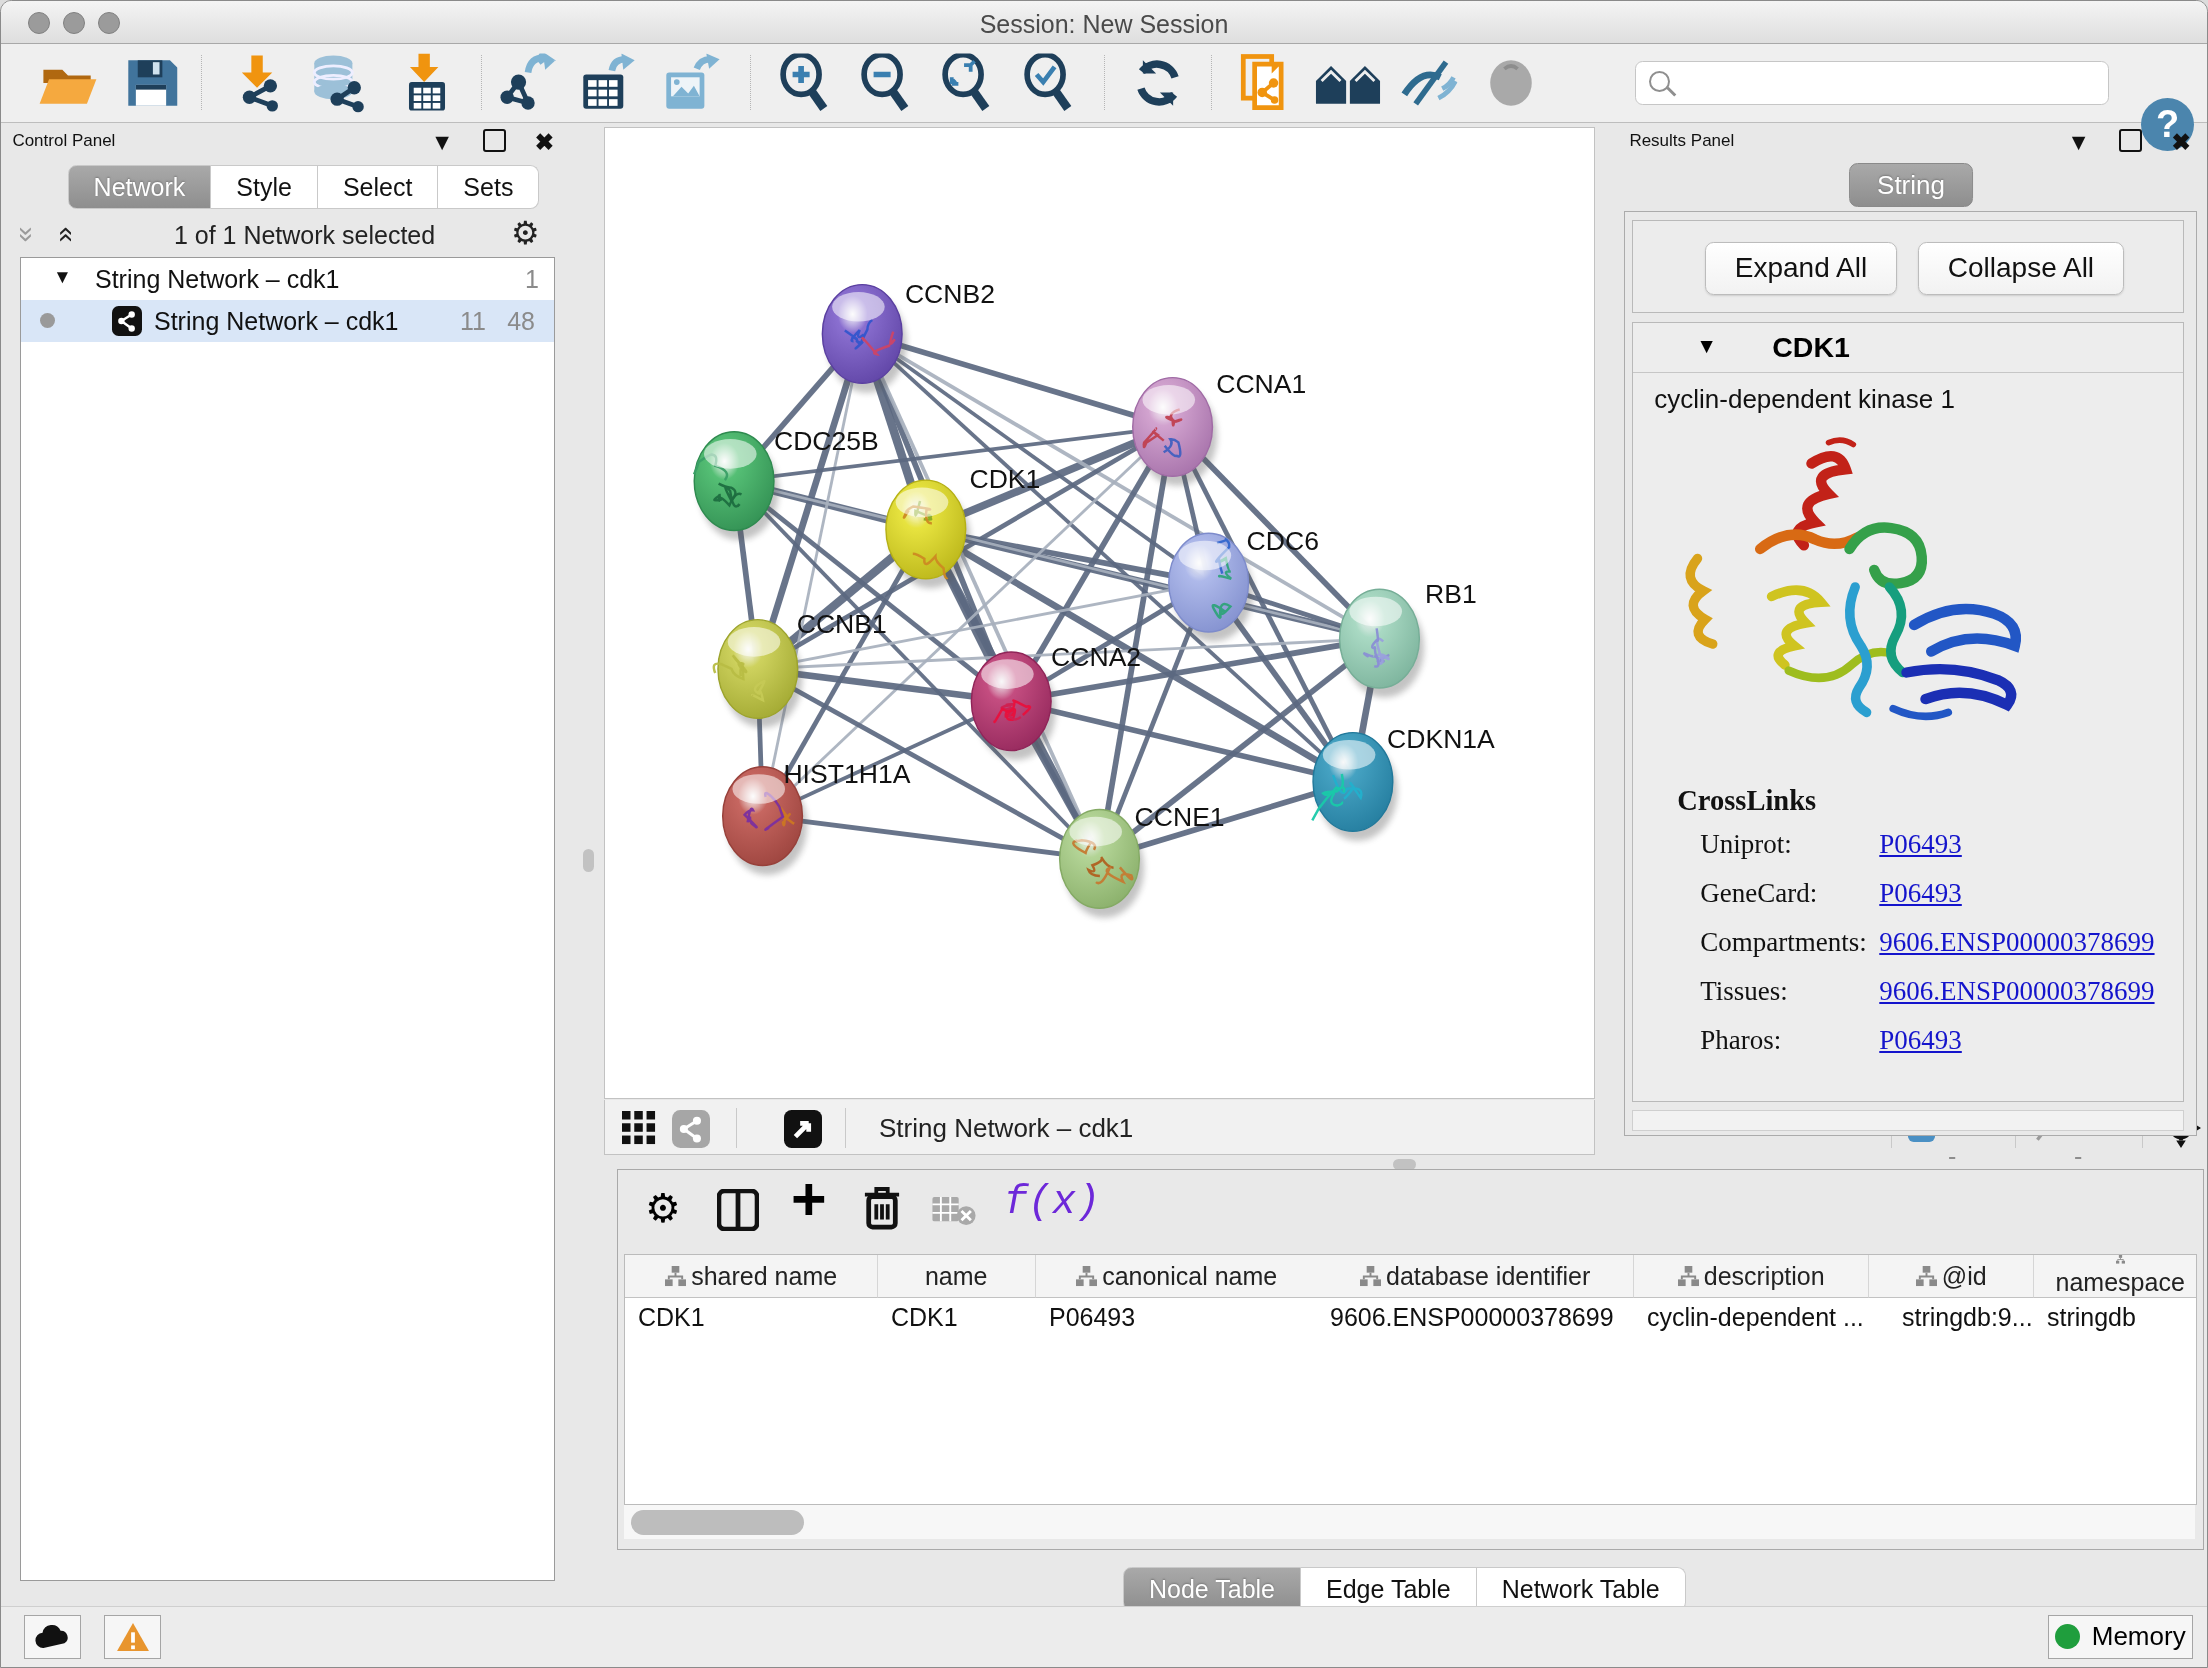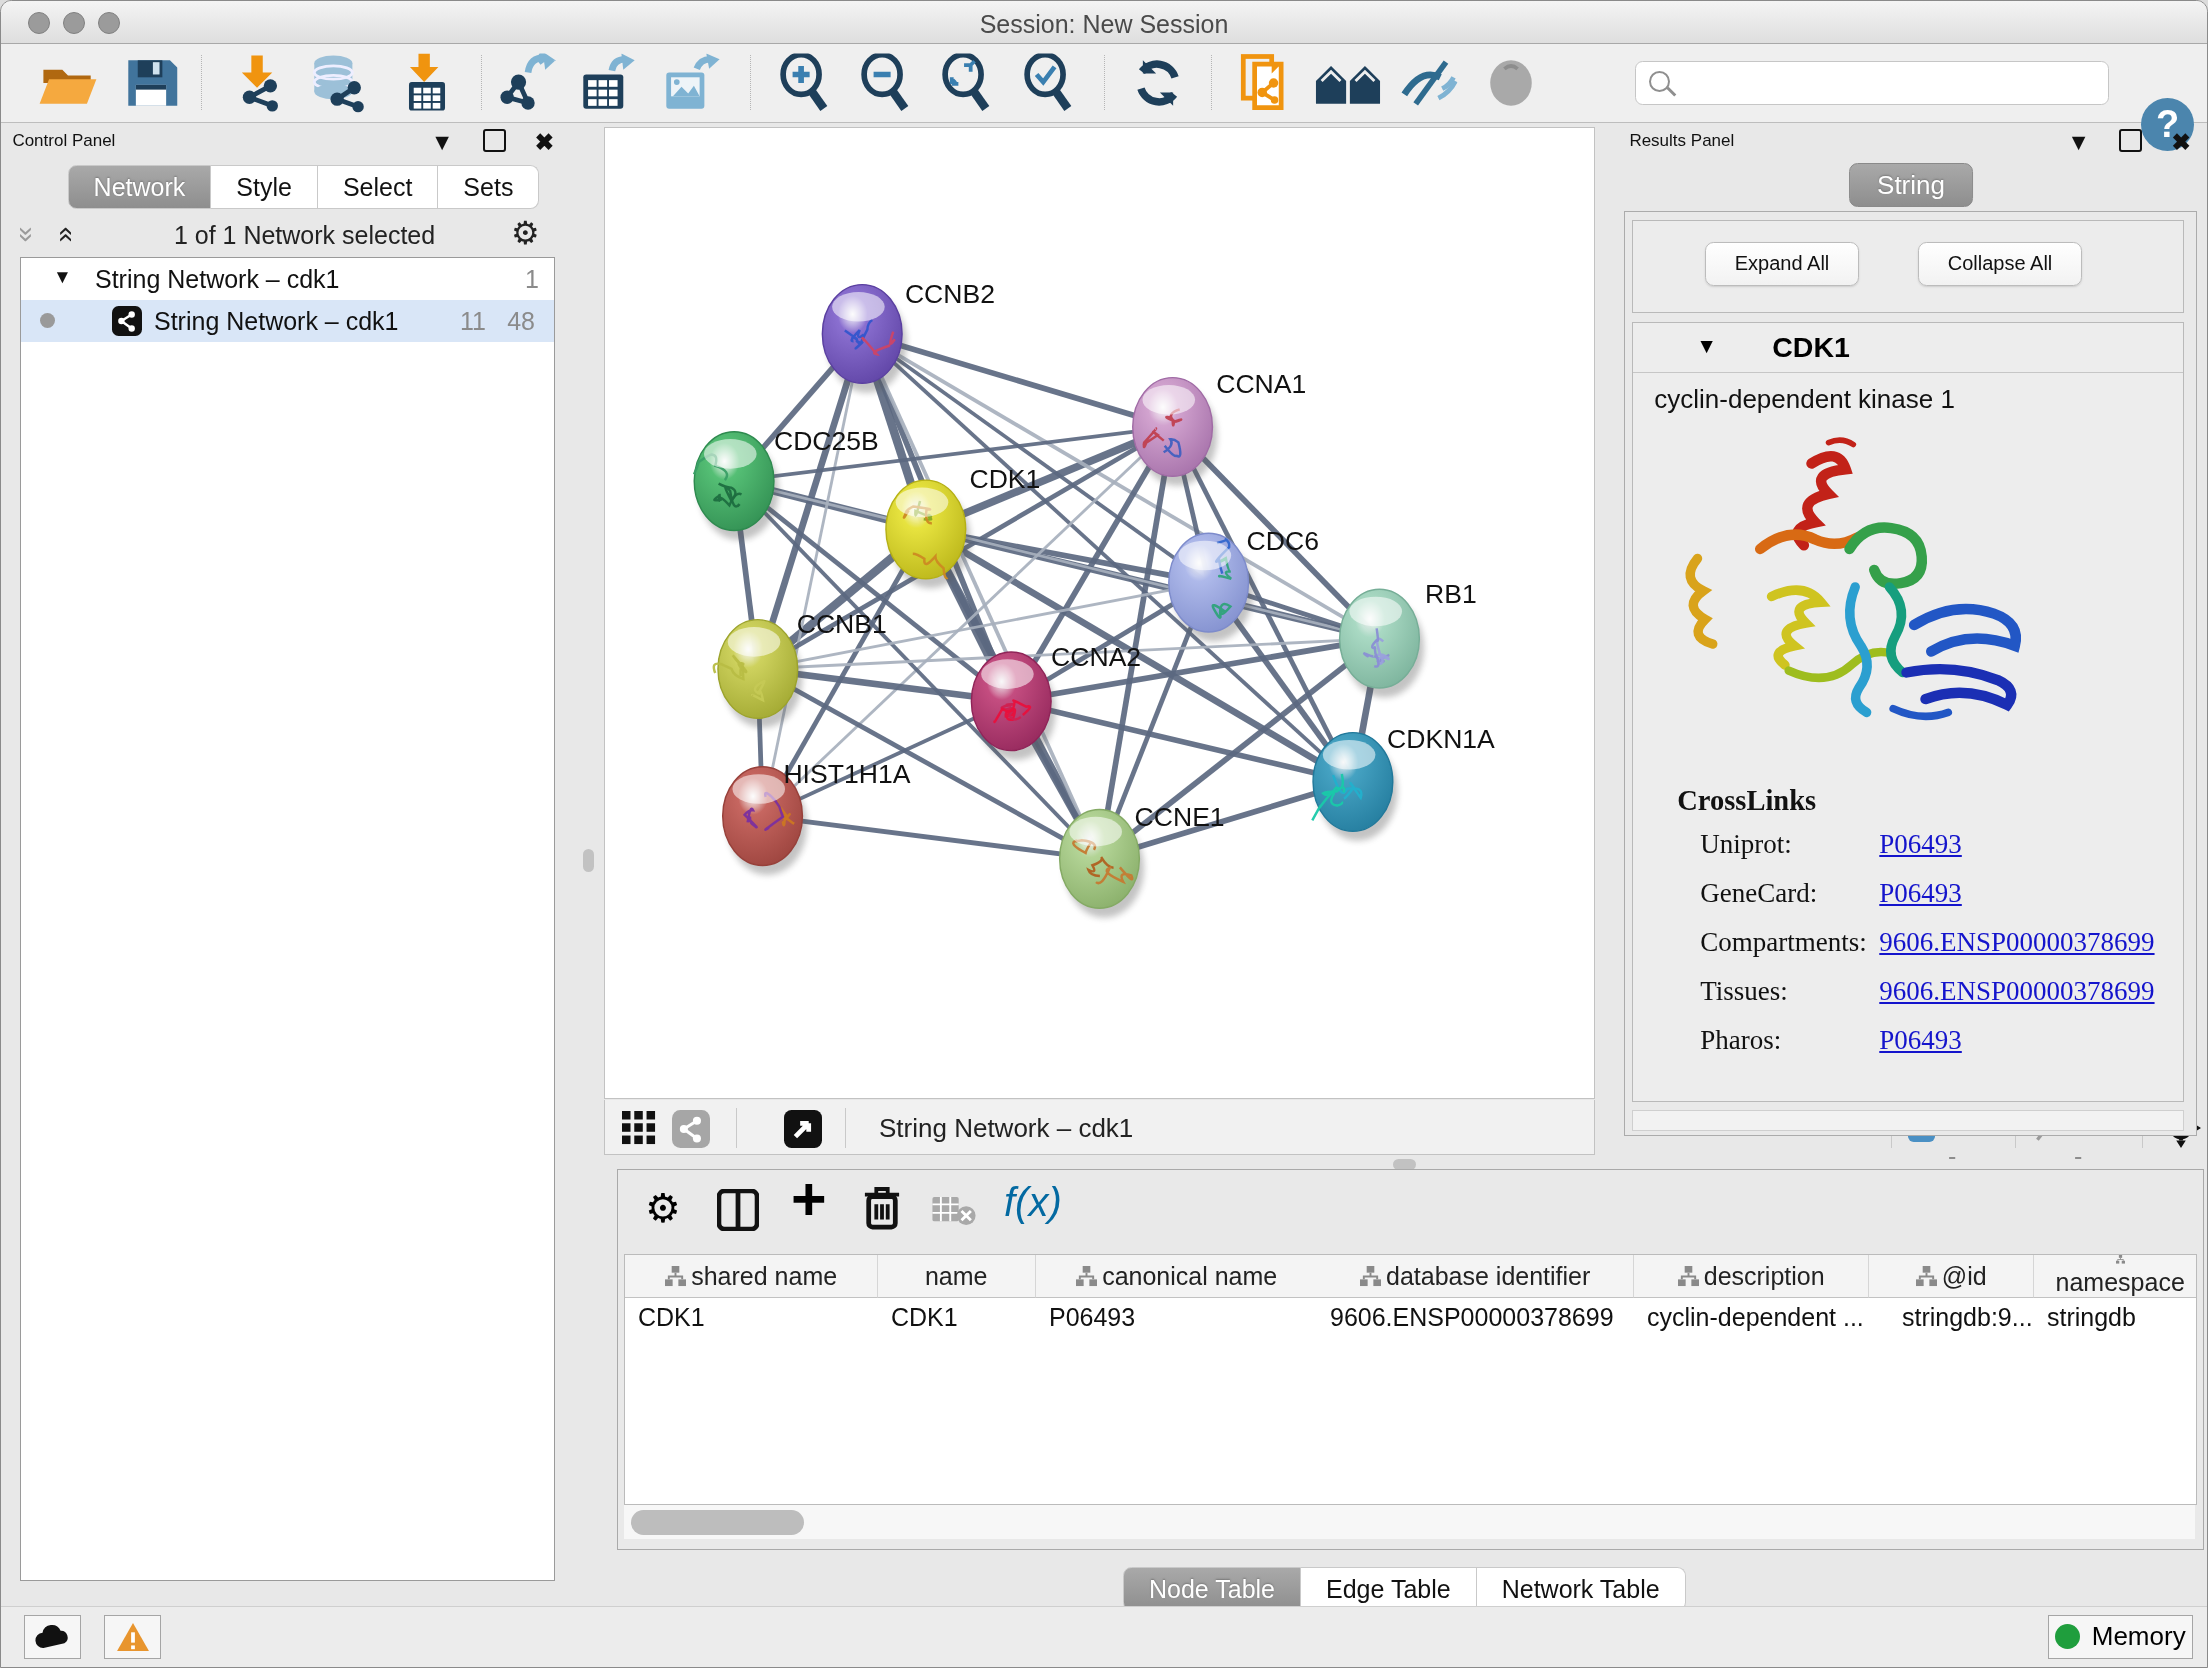--- a/index.html
+++ b/index.html
@@ -50,21 +50,21 @@
   #nt-title{position:absolute;left:274px;top:13.3px;font-size:26px;color:#222;}
   .nt-num{position:absolute;top:13.3px;font-size:25px;color:#8d8d8d;}
   #nt-check{position:absolute;left:1303px;top:15px;width:27px;height:27px;background:#4a90c4;border-radius:5.7px;
             color:#fff;font-size:21px;text-align:center;line-height:27px;}
   
   #results-panel{position:absolute;left:1617px;top:126px;width:586px;height:1027px;}
   #rp-box{position:absolute;left:5.7px;top:84px;width:571px;height:923px;background:#e9e9e9;
           border:1.9px solid #ababab;}
   .rp-sub{position:absolute;left:7.6px;width:550px;background:#ececec;border:1.9px solid #b9b9b9;}
   .btn{display:inline-block;background:linear-gradient(#ffffff,#f2f2f2);border:1px solid #bcbcbc;
-       border-radius:8.6px;font-size:20px;color:#111;padding:9.5px 28.5px;cursor:pointer;box-shadow:0 1px 1.9px #ccc;}
+       border-radius:8.6px;font-size:28px;color:#111;padding:9.5px 28.5px;cursor:pointer;box-shadow:0 1px 1.9px #ccc;}
   #gene-desc{font-size:26px;color:#111;}
   .xl{font-family:"Liberation Serif",serif;font-size:27px;color:#111;}
   .xl a{color:#1414cc;text-decoration:underline;cursor:pointer;}
   #string-tab{position:absolute;left:50%;transform:translateX(-50%);top:36px;height:42px;line-height:42px;
       padding:0 27px;background:linear-gradient(#a9a9a9,#8e8e8e);color:#fff;font-size:26px;border-radius:8.6px;
       border:1px solid #8a8a8a;text-shadow:0 -1px 1.9px #777;}
   
   #table-panel{position:absolute;left:616px;top:1168px;width:1586px;height:460px;}
   #tp-inner{position:absolute;left:0;top:0;width:1585px;height:379px;background:#e9e9e9;border:1.9px solid #a9a9a9;}
   #tp-table{position:absolute;left:5.7px;top:84px;width:1571px;height:249px;background:#fff;border:1px solid #bbb;
@@ -604,21 +604,21 @@
       <svg style="position:absolute;left:314px;top:25px" width="44" height="30" viewBox="0 0 46 32">
         <g fill="#a9a9a9">
             <rect x="0" y="2" width="28" height="26" rx="2"></rect>
           </g>
         <g stroke="#fff" stroke-width="2">
             <path d="M0 10 h28 M0 19 h28 M9 2 v26 M19 2 v26"></path>
           </g>
         <circle cx="36" cy="22" r="10" fill="#a9a9a9"></circle>
           <path d="M31 17 l10 10 M41 17 l-10 10" stroke="#fff" stroke-width="3"></path>
       </svg>
-      <span style="position:absolute;left:386px;top:9.5px;font-family:Liberation Sans, sans-serif;font-style:italic;font-size:40px;color:#0369a1">f(x)</span>
+      <span style="position:absolute;left:386px;top:9.5px;font-family:Liberation Mono, monospace;font-style:italic;font-size:40px;color:#6d28d9">f(x)</span>
       <div id="tp-table">
           <div class="th" style="left: 0px; width: 252px;">
             <svg width="23" height="21" viewBox="0 0 24 22">
               <rect x="8" y="0" width="8" height="7" fill="#8a8a8a"></rect>
               <rect x="1" y="14" width="8" height="7" fill="#8a8a8a"></rect>
               <rect x="15" y="14" width="8" height="7" fill="#8a8a8a"></rect>
               <path d="M12 7 v4 M5 14 v-3 h14 v3" stroke="#8a8a8a" stroke-width="2" fill="none"></path>
             </svg>
             <span>shared name</span>
           </div>

